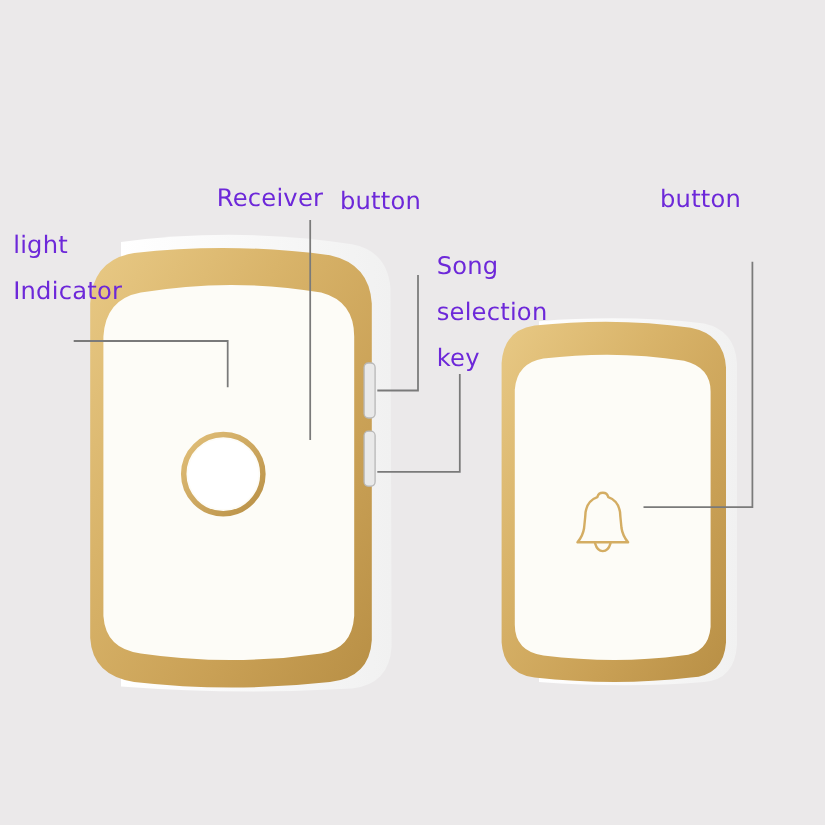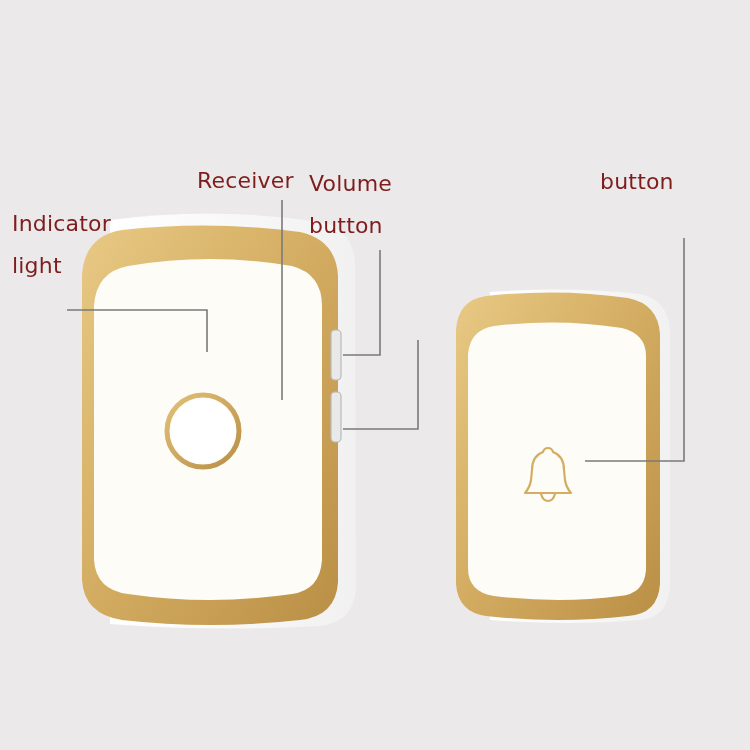--- a/index.html
+++ b/index.html
@@ -7,21 +7,21 @@
     width: 750px; height: 750px; overflow: hidden;
     background: #ebe9ea;
     font-family: "DejaVu Sans", "Liberation Sans", sans-serif;
     position: relative;
   }
   .stage { position: absolute; left: 0; top: 0; width: 750px; height: 750px; }
   .label {
     position: absolute;
     font-size: 22px;
     line-height: 42px;
-    color: #7f1d1d;
+    color: #6d28d9;
     white-space: nowrap;
     letter-spacing: 0.2px;
   }
   .label span { display: block; }
   svg { position: absolute; left: 0; top: 0; }
 </style>
 </head>
 <body>
 
 <div class="stage">
@@ -78,31 +78,35 @@
     <g fill="none" stroke="#7a7a7a" stroke-width="1.6">
       <polyline points="67,310 207,310 207,352"></polyline>
       <polyline points="282,200 282,400"></polyline>
       <polyline points="380,250 380,355 343,355"></polyline>
       <polyline points="418,340 418,429 343,429"></polyline>
       <polyline points="684,238 684,461 585,461"></polyline>
     </g>
   </svg>
 
   <div class="label" style="left:12px; top:203px;">
+    <span>light</span>
     <span>Indicator</span>
-    <span>light</span>
   </div>
 
   <div class="label" style="left:197px; top:160px;">
     <span>Receiver</span>
   </div>
 
   <div class="label" style="left:309px; top:163px;">
-    <span>Volume</span>
     <span>button</span>
   </div>
 
+  <div class="label" style="left:397px; top:222px;">
+    <span>Song</span>
+    <span>selection</span>
+    <span>key</span>
+  </div>
 
   <div class="label" style="left:600px; top:161px;">
     <span>button</span>
   </div>
 
 </div>
 
 </body></html>

